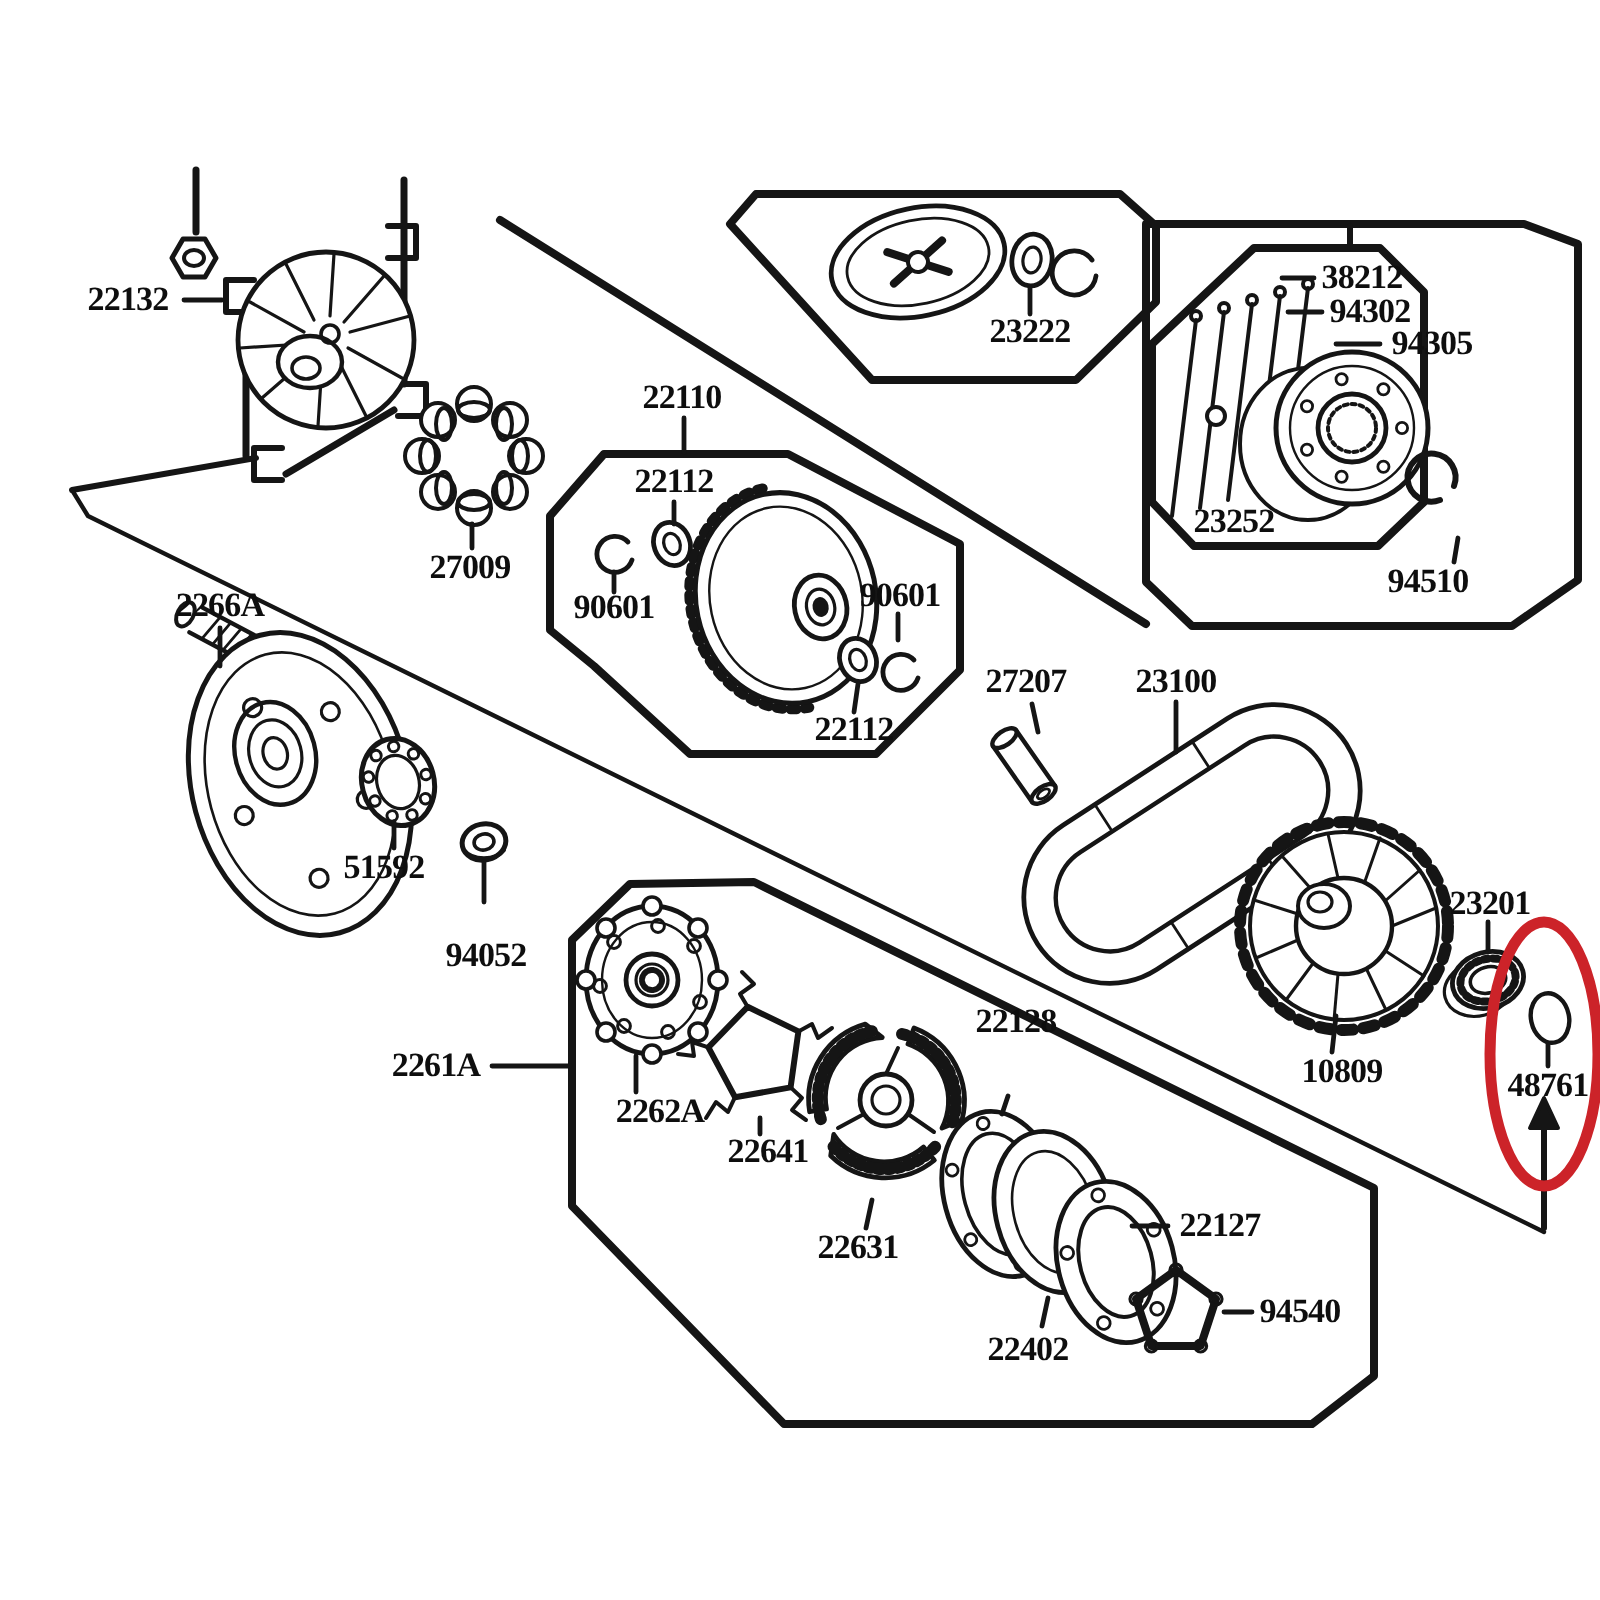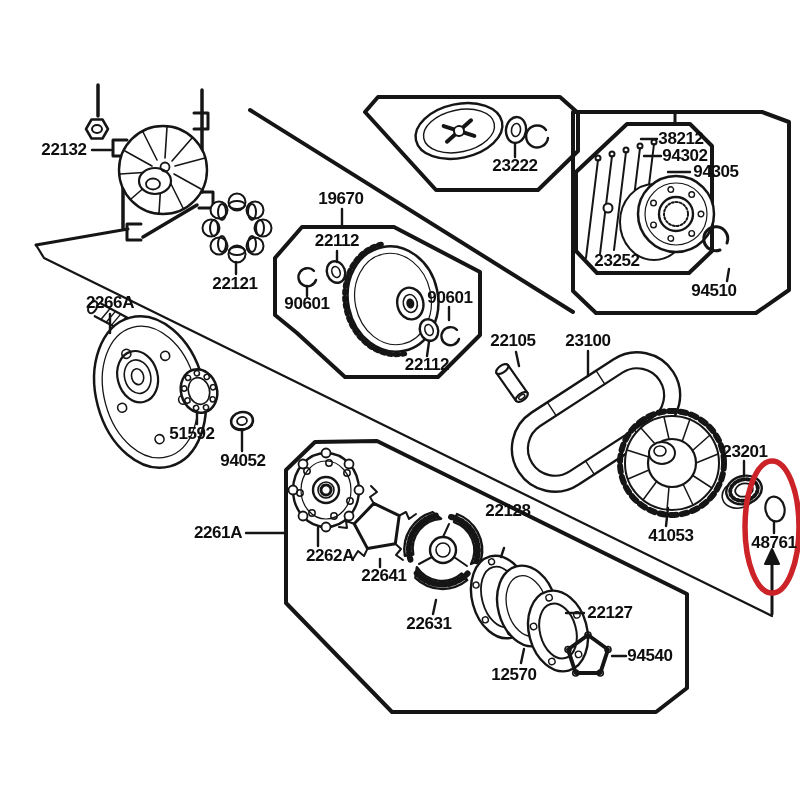--- a/index.html
+++ b/index.html
@@ -1,17 +1,17 @@
 <!DOCTYPE html>
 <html><head>
 <meta charset="utf-8">
 <style>
   html,body{margin:0;padding:0;background:#fff;}
   #stage{position:relative;width:800px;height:800px;background:#ffffff;overflow:hidden;
-         font-family:Liberation Sans, sans-serif;}
+         font-family:Liberation Serif, serif;}
   #art{position:absolute;left:0;top:0;}
   .lbl{position:absolute;transform:translate(-50%,-50%);font-weight:bold;font-size:17px;
        color:#0e0e0e;white-space:nowrap;letter-spacing:-0.4px;}
   svg *{vector-effect:none;}
 </style>
 </head>
 <body>
 
 <div id="stage">
 
@@ -422,42 +422,42 @@
       <line x1="566" y1="613" x2="584" y2="613"></line>
       <line x1="524" y1="649" x2="521" y2="663"></line>
       <line x1="612" y1="656" x2="626" y2="656"></line>
     </g>
 
     <ellipse cx="772" cy="527" rx="27" ry="66" stroke="#cc2329" stroke-width="5.5"></ellipse>
   </g>
 </svg>
 
 <div class="lbl" style="left:64px;top:150px">22132</div>
-<div class="lbl" style="left:235px;top:284px">22121</div>
+<div class="lbl" style="left:235px;top:284px">27009</div>
 <div class="lbl" style="left:110px;top:303px">2266A</div>
 <div class="lbl" style="left:192px;top:434px">51592</div>
-<div class="lbl" style="left:243px;top:461px">94052</div>
+<div class="lbl" style="left:243px;top:478px">94052</div>
 <div class="lbl" style="left:218px;top:533px">2261A</div>
 <div class="lbl" style="left:330px;top:556px">2262A</div>
 <div class="lbl" style="left:384px;top:576px">22641</div>
 <div class="lbl" style="left:429px;top:624px">22631</div>
-<div class="lbl" style="left:341px;top:199px">19670</div>
+<div class="lbl" style="left:341px;top:199px">22110</div>
 <div class="lbl" style="left:337px;top:241px">22112</div>
 <div class="lbl" style="left:307px;top:304px">90601</div>
 <div class="lbl" style="left:450px;top:298px">90601</div>
 <div class="lbl" style="left:427px;top:365px">22112</div>
 <div class="lbl" style="left:515px;top:166px">23222</div>
 <div class="lbl" style="left:681px;top:139px">38212</div>
 <div class="lbl" style="left:685px;top:156px">94302</div>
 <div class="lbl" style="left:716px;top:172px">94305</div>
 <div class="lbl" style="left:617px;top:261px">23252</div>
 <div class="lbl" style="left:714px;top:291px">94510</div>
-<div class="lbl" style="left:513px;top:341px">22105</div>
+<div class="lbl" style="left:513px;top:341px">27207</div>
 <div class="lbl" style="left:588px;top:341px">23100</div>
 <div class="lbl" style="left:745px;top:452px">23201</div>
-<div class="lbl" style="left:671px;top:536px">41053</div>
+<div class="lbl" style="left:671px;top:536px">10809</div>
 <div class="lbl" style="left:774px;top:543px">48761</div>
 <div class="lbl" style="left:508px;top:511px">22128</div>
 <div class="lbl" style="left:610px;top:613px">22127</div>
-<div class="lbl" style="left:514px;top:675px">12570</div>
+<div class="lbl" style="left:514px;top:675px">22402</div>
 <div class="lbl" style="left:650px;top:656px">94540</div>
 
 </div>
 
 </body></html>

